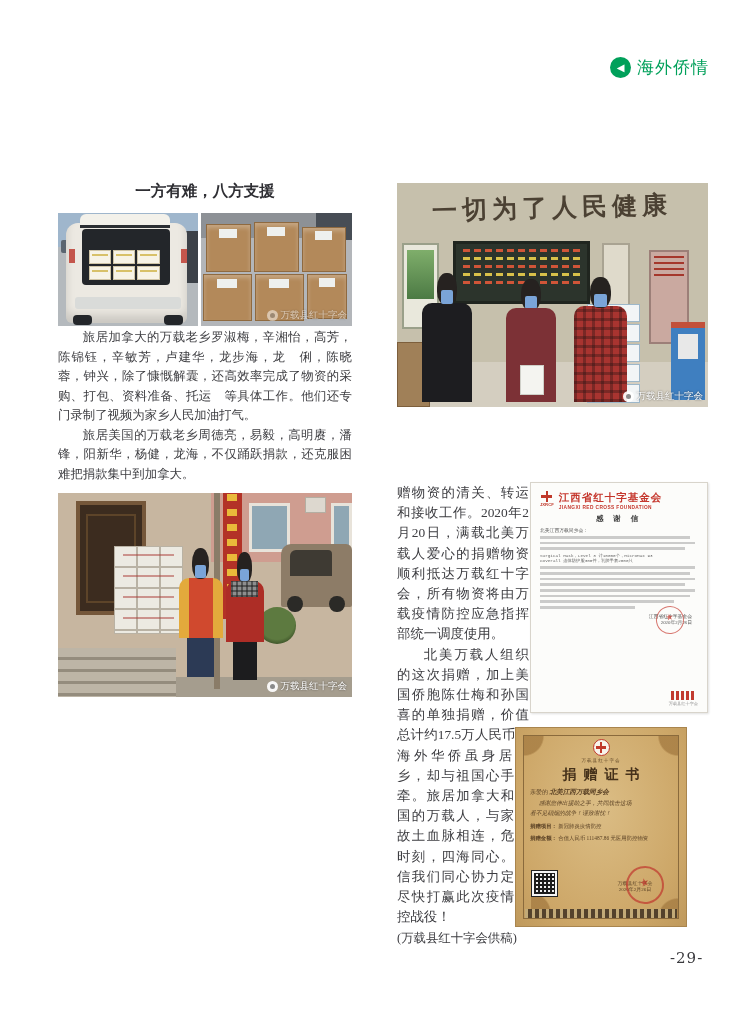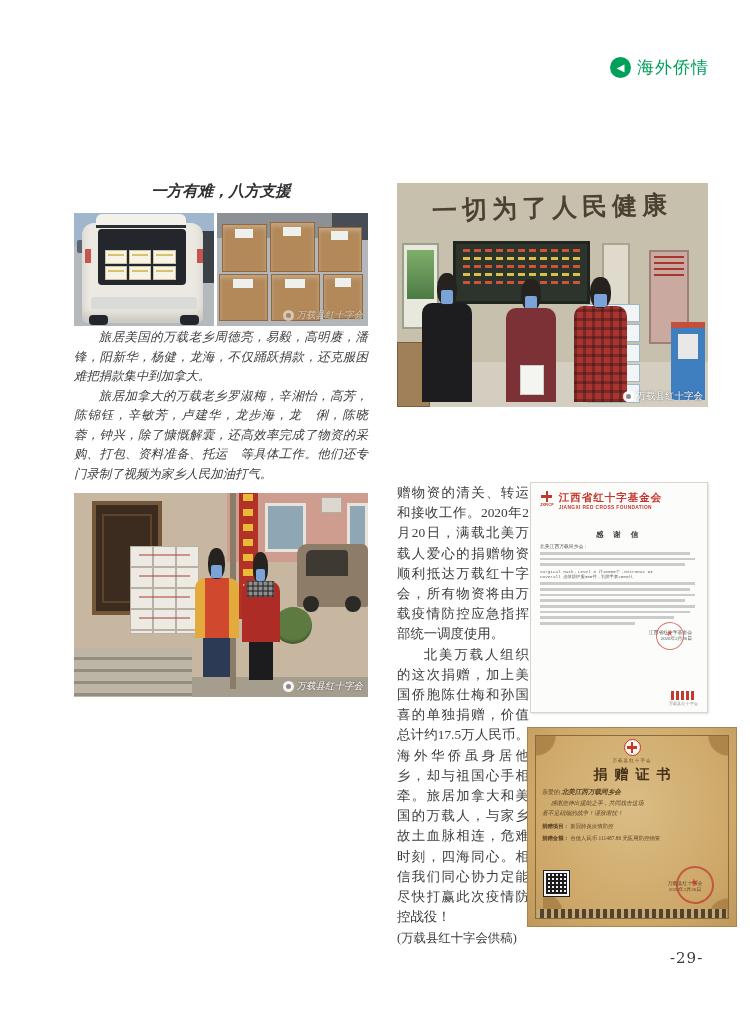--- a/index.html
+++ b/index.html
@@ -11,21 +11,21 @@
   .badge{position:absolute;top:56px;left:610px;display:flex;align-items:center;gap:6px;}
   .badge-circle{width:21px;height:21px;border-radius:50%;background:#00a05a;color:#fff;
         display:flex;align-items:center;justify-content:center;font-size:10px;line-height:1;}
   .badge-text{color:#00a05a;font-size:17px;font-family:"Liberation Sans",sans-serif;letter-spacing:1px;}
   .title{position:absolute;top:100px;left:0;width:100%;margin:0;text-align:center;
         font-family:"Liberation Sans",sans-serif;font-weight:900;font-size:37px;color:#d6352a;letter-spacing:3px;}
   .subtitle{position:absolute;top:151px;left:0;width:100%;text-align:center;font-size:19px;
         font-style:italic;font-weight:bold;color:#35353a;letter-spacing:2px;}
 
   
-  .col-left{position:absolute;left:74px;top:181px;width:294px;font-style:italic;}
+  .col-left{position:absolute;left:58px;top:181px;width:294px;}
   .col-left h3{margin:0 0 6px;text-align:center;font-size:15.5px;color:#2e2e33;}
   .col-left h3.second{margin-top:13px;}
   .para{margin:0;text-align:justify;text-indent:2em;font-size:12.4px;line-height:19.5px;}
   .photo-row{display:flex;gap:3px;margin:11px 0 2px;}
   .photo{position:relative;overflow:hidden;display:block;}
 
   .col-right{position:absolute;left:397px;top:183px;width:311px;height:800px;}
   .rtext-wide{position:absolute;top:229px;left:0;width:311px;font-size:13.4px;line-height:23.2px;
         text-align:justify;text-indent:2em;}
   .rtext-narrow{position:absolute;top:300px;left:0;width:132px;font-size:13.4px;line-height:20.2px;text-align:justify;}
@@ -141,37 +141,37 @@
   .letter{position:absolute;left:133px;top:299px;width:178px;height:231px;background:#fcfcfa;
         border:1px solid #d8d4cb;box-shadow:1px 1px 2px rgba(0,0,0,.12);padding:8px 9px;box-sizing:border-box;}
   .l-head{display:flex;align-items:flex-start;gap:5px;}
   .l-crosswrap{text-align:center;flex:none;}
   .cross{position:relative;width:11px;height:11px;margin:0 auto;}
   .cross::before{content:"";position:absolute;left:40%;top:0;width:20%;height:100%;background:#c0392b;}
   .cross::after{content:"";position:absolute;top:40%;left:0;height:20%;width:100%;background:#c0392b;}
   .l-abbr{font-size:4.2px;color:#c0392b;font-weight:bold;font-family:"Liberation Sans",sans-serif;}
   .l-orgcn{font-size:10.5px;font-weight:bold;color:#c5372d;letter-spacing:1px;font-family:"DejaVu Serif",serif;}
   .l-orgen{font-size:4.8px;font-weight:bold;color:#c5372d;letter-spacing:.4px;font-family:"Liberation Sans",sans-serif;}
-  .l-title{text-align:center;font-size:7.5px;font-weight:bold;color:#3a3a3a;letter-spacing:4px;margin:20px 0 3px;}
+  .l-title{text-align:center;font-size:7.5px;font-weight:bold;color:#3a3a3a;letter-spacing:4px;margin:4px 0 3px;}
   .l-sal{font-size:4.8px;color:#555;}
   .lb{height:2.6px;background:#9a9a9a;opacity:.5;margin:3.1px 0;}
   .w95{width:95%;} .w98{width:98%;} .w92{width:92%;} .w85{width:85%;} .w60{width:60%;}
   .l-frag{font-size:4.3px;color:#666;font-family:"Liberation Mono",monospace;white-space:nowrap;overflow:hidden;}
   .l-sign{position:relative;text-align:right;font-size:4.8px;color:#555;margin-top:4px;padding-right:6px;}
   .l-stamp{position:absolute;right:14px;top:-7px;width:26px;height:26px;border:1.6px solid rgba(200,60,50,.7);
         border-radius:50%;transform:rotate(-10deg);}
   .l-stamp::after{content:"★";position:absolute;left:0;right:0;top:5px;text-align:center;
         font-size:9px;color:rgba(200,60,50,.75);}
   .l-footer{position:absolute;right:9px;bottom:6px;text-align:center;}
   .logo-figs{width:24px;height:9px;margin:0 auto 1px;
         background:repeating-linear-gradient(90deg,#c23b30 0 2.5px,transparent 2.5px 5px);}
   .l-foot-cap{font-size:4.2px;color:#999;}
 
   
-  .cert{position:absolute;left:130px;top:544px;width:210px;height:200px;box-sizing:border-box;
+  .cert{position:absolute;left:118px;top:544px;width:172px;height:200px;box-sizing:border-box;
         background:radial-gradient(ellipse at 50% 40%,#dbbd85 0%,#cda768 70%,#bf995c 100%);
         border:1px solid #a9854e;text-align:center;}
   .c-frame{position:absolute;inset:7px;border:1px solid #8a6a3c;pointer-events:none;}
   .c-corner{position:absolute;width:24px;height:24px;opacity:.85;
         background:radial-gradient(circle at 0 0,#a87f45 0 55%,transparent 60%);}
   .c-corner.tl{left:8px;top:8px;} .c-corner.tr{right:8px;top:8px;transform:rotate(90deg);}
   .c-corner.bl{left:8px;bottom:8px;transform:rotate(-90deg);} .c-corner.br{right:8px;bottom:8px;transform:rotate(180deg);}
   .c-emblem{position:relative;width:15px;height:15px;margin:11px auto 2px;background:#f7f3ea;
         border-radius:50%;border:1.5px solid #c0392b;}
   .c-emblem::before{content:"";position:absolute;left:41%;top:15%;width:18%;height:70%;background:#c0392b;}
@@ -238,22 +238,22 @@
         <div class="b-box b4"></div>
         <div class="b-box b5"></div>
         <div class="b-box b6"></div>
         <div class="wm faint">
           <span class="wm-ic"></span>
           <span>万载县红十字会</span>
         </div>
       </figure>
     </div>
 
+    <p class="para">旅居加拿大的万载老乡罗淑梅，辛湘怡，高芳，陈锦钰，辛敏芳，卢建华，龙步海，龙　俐，陈晓蓉，钟兴，除了慷慨解囊，还高效率完成了物资的采购、打包、资料准备、托运　等具体工作。他们还专门录制了视频为家乡人民加油打气。</p>
     <p class="para">旅居美国的万载老乡周德亮，易毅，高明赓，潘锋，阳新华，杨健，龙海，不仅踊跃捐款，还克服困难把捐款集中到加拿大。</p>
-    <p class="para">旅居加拿大的万载老乡罗淑梅，辛湘怡，高芳，陈锦钰，辛敏芳，卢建华，龙步海，龙　俐，陈晓蓉，钟兴，除了慷慨解囊，还高效率完成了物资的采购、打包、资料准备、托运　等具体工作。他们还专门录制了视频为家乡人民加油打气。</p>
 
     <figure id="photo-street" class="photo">
       <div class="s-ground"></div>
       <div class="s-wall-right"></div>
       <div class="s-window"></div>
       <div class="s-window2"></div>
       <div class="s-ac"></div>
       <div class="s-door"></div>
       <div class="s-pole"></div>
       <div class="s-banner">

